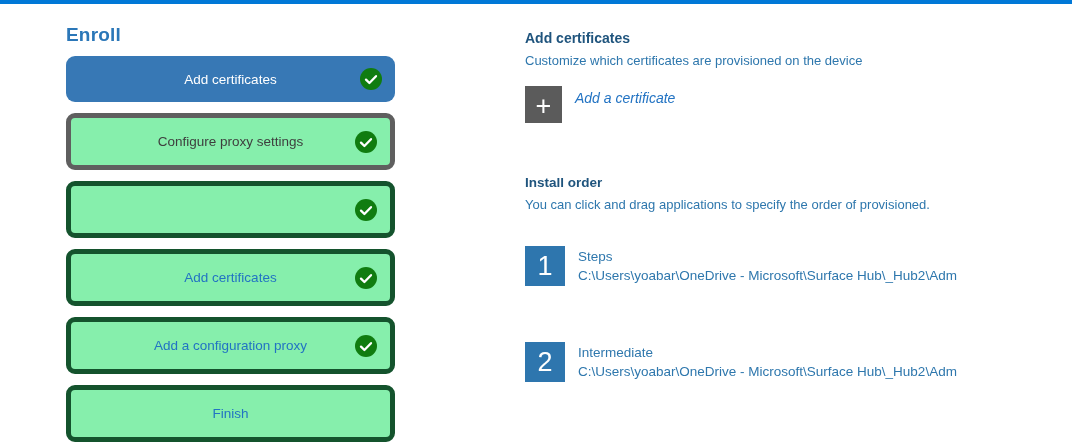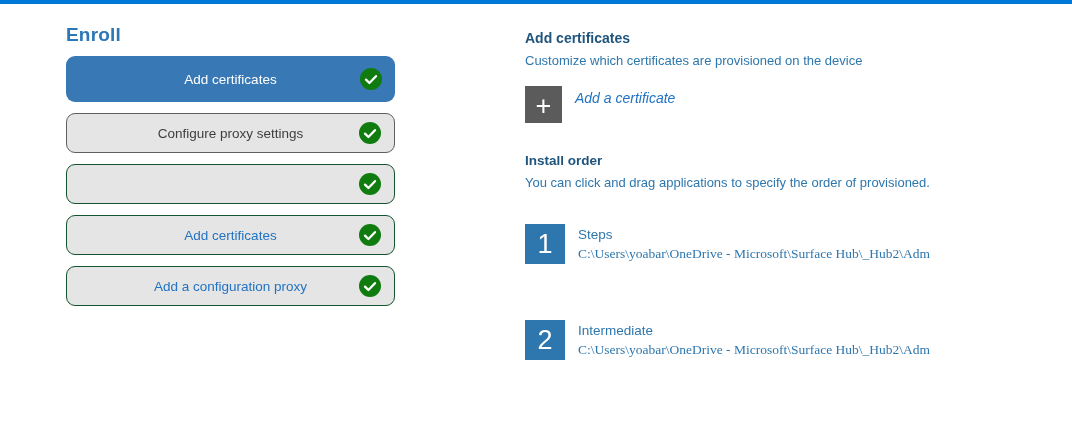--- a/index.html
+++ b/index.html
@@ -18,22 +18,22 @@
   
   .sidebar {
     position: absolute; left: 66px; top: 24px; width: 329px;
   }
   .sidebar-title {
     color: #2B77B8; font-size: 19px; font-weight: bold;
     margin: 0 0 10px 0; letter-spacing: 0.2px;
   }
   .step-btn {
     position: relative; display: flex; align-items: center; justify-content: center;
-    width: 329px; height: 40px; margin-bottom: 11px;
-    background: #e5e5e5; border: 1px solid #14532d; border-radius: 9px;
+    width: 329px; height: 57px; margin-bottom: 11px;
+    background: #86efac; border: 5px solid #14532d; border-radius: 9px;
     color: #2273C3; font-size: 13.5px; font-family: "Liberation Sans", sans-serif;
     cursor: pointer; outline: none;
   }
   .step-btn.selected {
     height: 46px; background: #3778B5; border: none; color: #ffffff;
   }
   .step-btn.gray {
     border-color: #5F5F5F; color: #3E3E3E;
   }
   .step-label { pointer-events: none; }
@@ -41,21 +41,21 @@
     position: absolute; right: 13px; top: 50%; transform: translateY(-50%);
     width: 22px; height: 22px; line-height: 0;
   }
   
   .main {
     position: absolute; left: 525px; top: 30px; width: 484px;
   }
   .section-title {
     color: #1F547D; font-size: 14px; font-weight: bold;
   }
-  .section-title.small { font-size: 13.5px; margin-top: 30px; }
+  .section-title.small { font-size: 13.5px; margin-top: 52px; }
   .section-desc {
     color: #2E77AD; font-size: 13px; margin-top: 7px;
   }
   .add-row {
     display: flex; align-items: flex-start; margin-top: 18px;
   }
   .plus-tile {
     width: 37px; height: 37px; background: #5B5B5B; border: none; border-radius: 0;
     display: flex; align-items: center; justify-content: center;
     cursor: pointer; padding: 0;
@@ -77,21 +77,21 @@
   .num-tile {
     width: 40px; height: 40px; background: #2E76AE; flex: 0 0 40px;
     display: flex; align-items: center; justify-content: center;
     color: #ffffff; font-size: 27px; font-weight: 300;
   }
   .cert-text {
     margin-left: 13px; overflow: hidden; white-space: nowrap; width: 430px;
     padding-top: 1px;
   }
   .cert-name { color: #2E77AD; font-size: 13.5px; line-height: 19px; }
-  .cert-path { color: #2E77AD; font-size: 13.5px; line-height: 19px; font-family: Liberation Serif, serif; }
+  .cert-path { color: #2E77AD; font-size: 13.5px; line-height: 19px; }
 </style>
 </head>
 <body>
 
 <div class="top-bar"></div>
 
 <nav class="sidebar">
   <h1 class="sidebar-title">Enroll</h1>
 
   <button class="step-btn selected">
@@ -137,20 +137,23 @@
   <button class="step-btn">
     <span class="step-label">Add a configuration proxy</span>
     <span class="check">
       <svg width="22" height="22" viewBox="0 0 22 22">
           <circle cx="11" cy="11" r="11" fill="#107C10"></circle>
           <path d="M6 11.6 L9.4 15 L16 8.2" stroke="#ffffff" stroke-width="2.3" fill="none" stroke-linecap="round" stroke-linejoin="round"></path>
         </svg>
     </span>
   </button>
 
+  <button class="step-btn">
+    <span class="step-label">Finish</span>
+  </button>
 </nav>
 
 <main class="main">
   <div class="section-title">Add certificates</div>
   <div class="section-desc">Customize which certificates are provisioned on the device</div>
 
   <div class="add-row">
     <button class="plus-tile">
       <span class="plus">+</span>
     </button>

